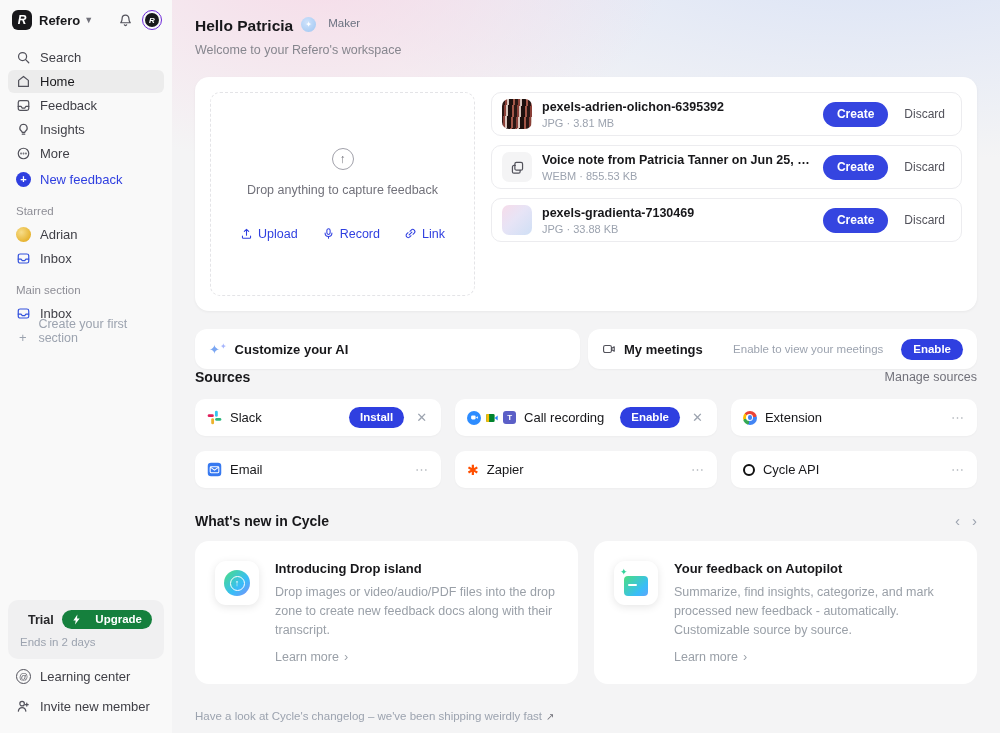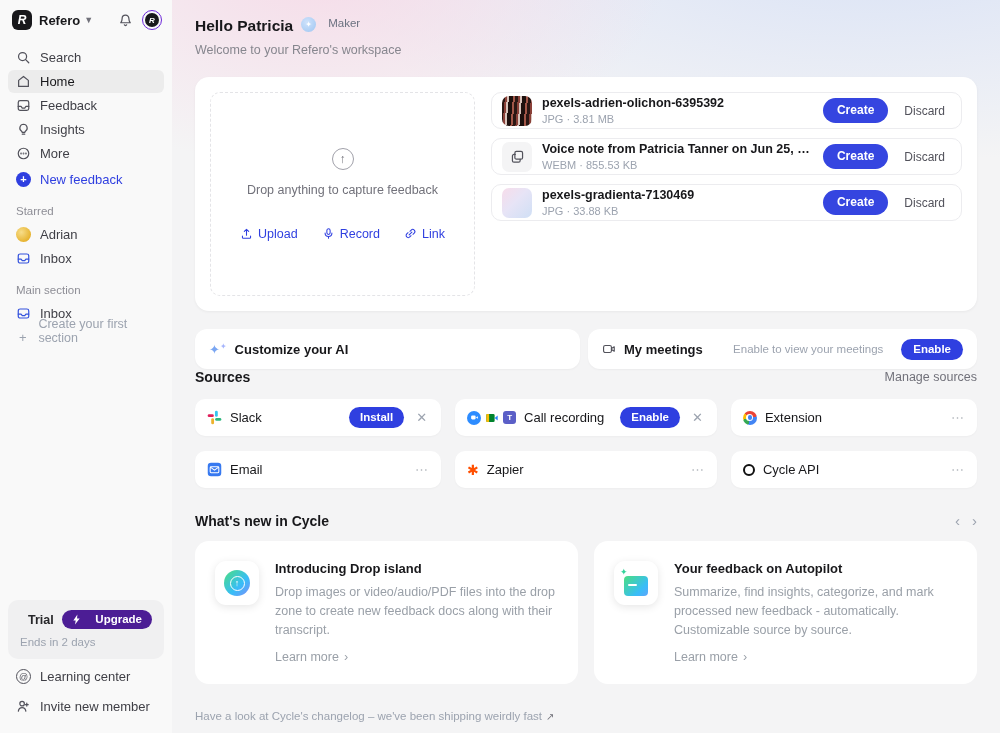--- a/index.html
+++ b/index.html
@@ -23,21 +23,21 @@
   .nav-item.accent { color:#2f3fe0; font-weight:500; margin-top:2px; }
   .plus-circle { width:15px; height:15px; border-radius:50%; background:#2f3fe0; color:#fff; font-size:11px; line-height:14px; text-align:center; font-weight:bold; flex-shrink:0; }
   .section-label { font-size:11.5px; color:#8e8e96; padding:0 8px; margin:13px 0 6px; }
   .gold-avatar { width:15px; height:15px; border-radius:50%; background:radial-gradient(circle at 35% 35%, #f7dd8a, #e7b431 70%, #c8941f); flex-shrink:0; }
   .muted { color:#9ca3af; }
   .plus-glyph { width:15px; text-align:center; color:#9ca3af; font-size:13px; }
 
   .trial-card { margin-top:auto; background:#f0f0f1; border-radius:10px; padding:10px 12px 11px; }
   .trial-top { display:flex; align-items:center; justify-content:space-between; }
   .trial-title { font-size:12.5px; font-weight:700; color:#27272a;margin-left:8px; }
-  .upgrade-btn { background:#4c1d95; color:#fff; font-size:11.5px; font-weight:600; border:none; border-radius:12px; padding:3px 10px 4px; display:flex; align-items:center; gap:14px; cursor:pointer; }
+  .upgrade-btn { background:#15803d; color:#fff; font-size:11.5px; font-weight:600; border:none; border-radius:12px; padding:3px 10px 4px; display:flex; align-items:center; gap:14px; cursor:pointer; }
   .trial-ends { font-size:11.5px; color:#9ca3af; margin-top:7px; }
   .foot-item { display:flex; align-items:center; gap:9px; font-size:13px; color:#3f3f46; padding:5px 8px; margin-top:5px; cursor:pointer; }
   .at-circle { width:15px; height:15px; border-radius:50%; border:1.2px solid #52525b; color:#52525b; font-size:9px; display:flex; align-items:center; justify-content:center; }
 
   
   .main { flex:1; height:733px; padding:17px 23px 0; overflow:hidden;
     background:
       radial-gradient(ellipse 560px 330px at 18% -5%, rgba(246,215,230,.85) 0%, rgba(246,215,230,0) 62%),
       radial-gradient(ellipse 900px 340px at 85% -8%, rgba(214,224,246,.9) 0%, rgba(214,224,246,0) 65%),
       #f4f4f5;
@@ -49,21 +49,21 @@
   .subtitle { font-size:12.5px; color:#86868e; margin-top:8px; }
 
   .capture-card { margin-top:20px; background:#fff; border-radius:14px; box-shadow:0 1px 3px rgba(0,0,0,.05); padding:15px; display:flex; gap:16px; height:234px; }
   .dropzone { width:265px; flex-shrink:0; border:1.5px dashed #e4e4e7; border-radius:10px; display:flex; flex-direction:column; align-items:center; justify-content:center; }
   .drop-icon { width:22px; height:22px; border-radius:50%; border:1.3px solid #a1a1aa; color:#71717a; font-size:12px; display:flex; align-items:center; justify-content:center; }
   .drop-text { font-size:12.5px; color:#71717a; margin:13px 0 30px; }
   .drop-actions { display:flex; gap:24px; }
   .drop-action { display:flex; align-items:center; gap:5px; color:#2f3fe0; font-size:12.5px; font-weight:500; cursor:pointer; }
 
   .queue { flex:1; min-width:0; }
-  .q-row { display:flex; align-items:center; border:1px solid #ececef; border-radius:10px; padding:6px 10px; margin-bottom:9px; height:37px; }
+  .q-row { display:flex; align-items:center; border:1px solid #ececef; border-radius:10px; padding:6px 10px; margin-bottom:9px; height:44px; }
   .q-thumb { width:30px; height:30px; border-radius:7px; flex-shrink:0; }
   .thumb-photo { background:repeating-linear-gradient(95deg,#2b1714 0 3px,#8a4038 3px 5px,#d8c4bc 5px 7px,#1d100e 7px 11px,#a25648 11px 13px); }
   .thumb-file { background:#f4f4f5; display:flex; align-items:center; justify-content:center; }
   .thumb-gradient { background:linear-gradient(135deg,#f7dcea 0%,#e7e4f6 45%,#cfdff5 100%); }
   .q-text { margin-left:10px; min-width:0; flex:1; }
   .q-title { font-size:12.5px; font-weight:600; color:#18181b; white-space:nowrap; overflow:hidden; text-overflow:ellipsis; }
   .q-meta { font-size:11px; color:#9ca3af; margin-top:3px; }
   .q-actions { display:flex; align-items:center; gap:10px; margin-left:10px; flex-shrink:0; }
   .create-btn { background:#3545e0; color:#fff; font-size:12px; font-weight:600; border:none; border-radius:13px; padding:5px 14px 6px; cursor:pointer; }
   .discard-btn { background:none; border:none; font-size:12px; color:#52525b; cursor:pointer; padding:4px 6px; }

